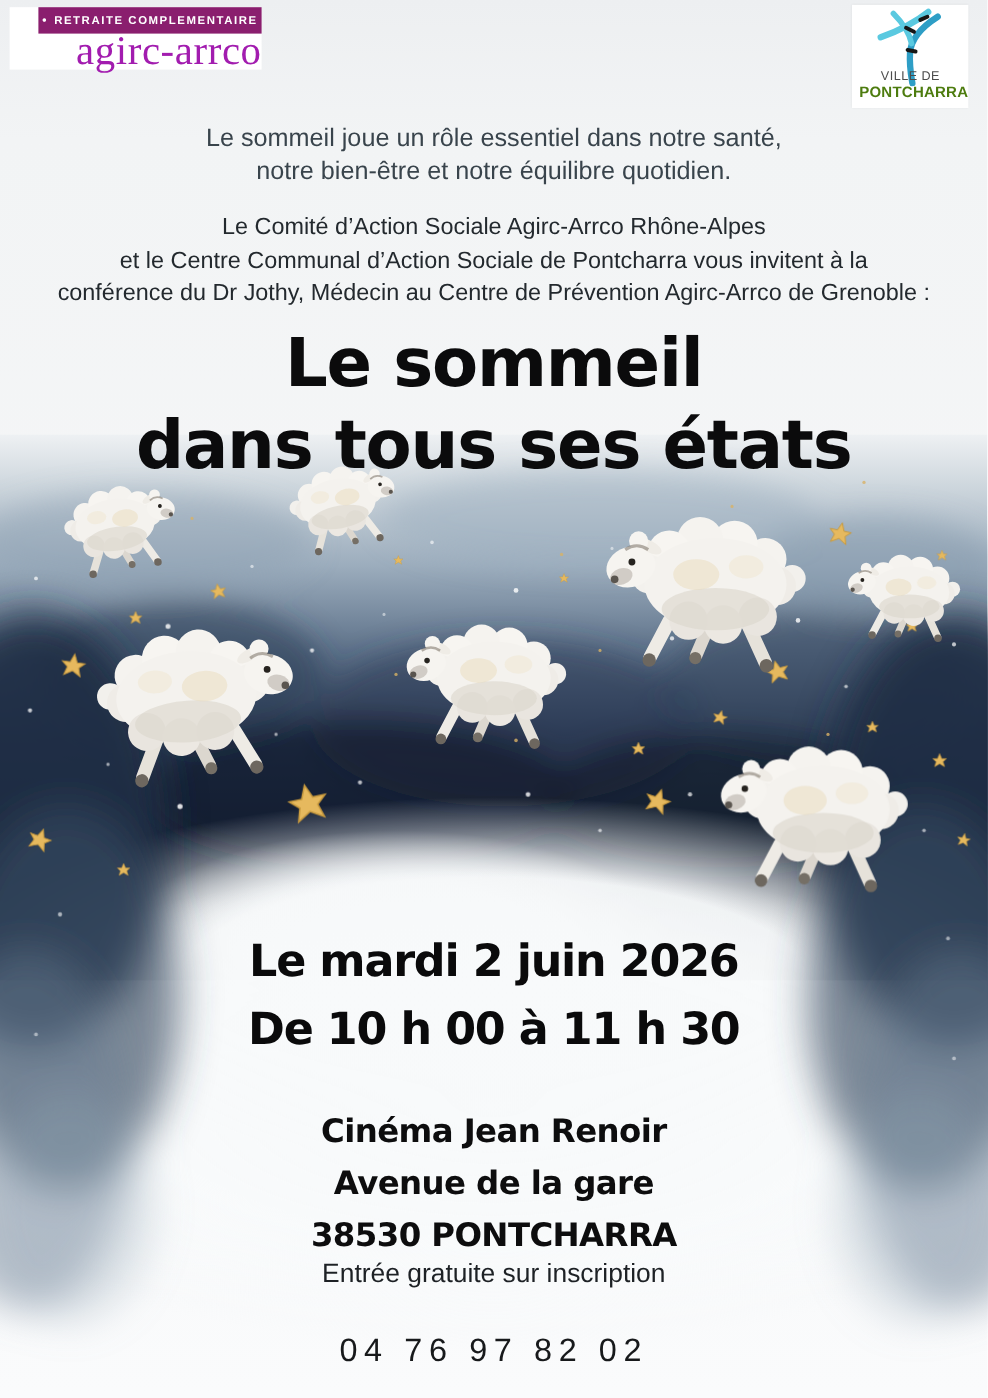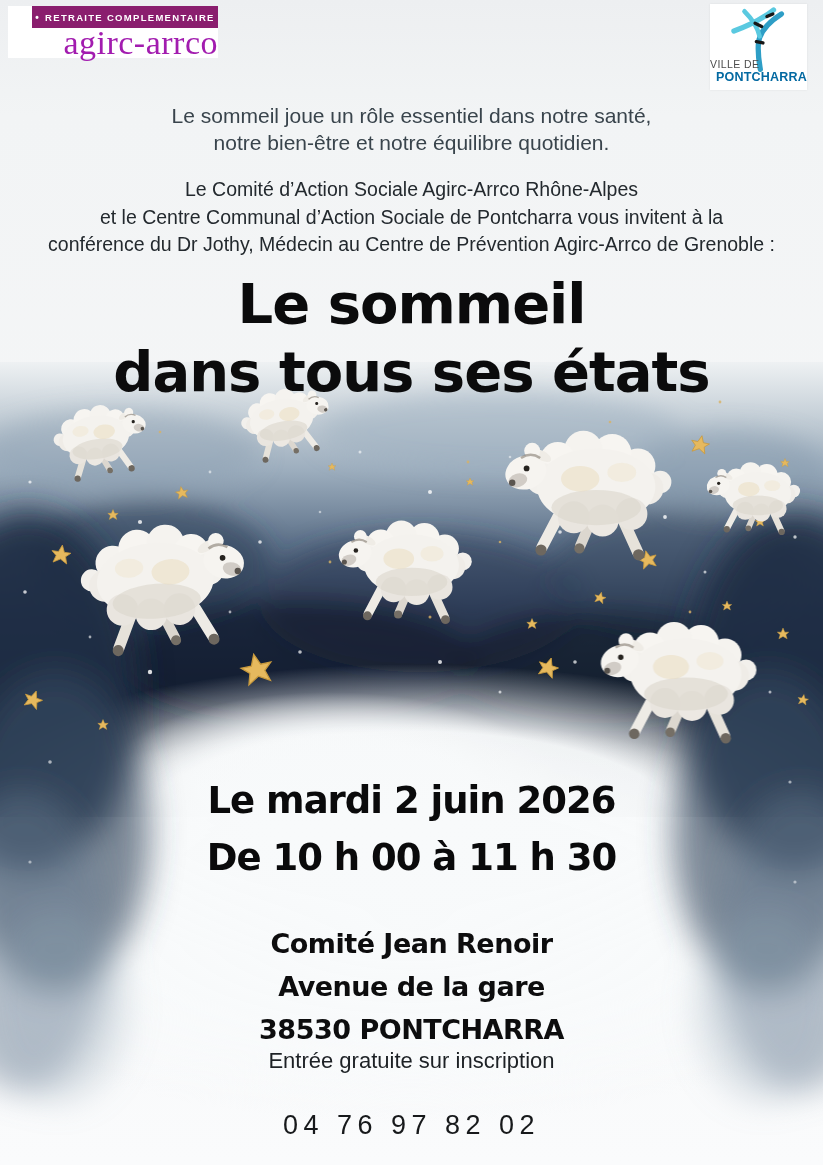--- a/index.html
+++ b/index.html
@@ -29,22 +29,22 @@
     text-align:right;
     font-family:"Liberation Serif",serif;
     font-size:34px;line-height:30px;color:#a21caf;letter-spacing:0.5px;
   }
   .ville-box{
     position:absolute;left:710px;top:4px;width:97px;height:86px;
     background:#ffffff;box-shadow:0 0 2px rgba(0,0,0,0.08);
     text-align:left;
   }
   .ville-tree{display:block;margin:2px auto 0 auto;}
-  .ville-line1{font-size:10.5px;color:#4c4c4c;margin:-14px 0 0 0;letter-spacing:0.4px;}
-  .ville-line2{font-size:12.5px;color:#0369a1;font-weight:bold;margin:0 0 0 6px;letter-spacing:0.2px;}
+  .ville-line1{font-size:10.5px;color:#4c4c4c;margin:-14px 0 0 24px;letter-spacing:0.4px;}
+  .ville-line2{font-size:12.5px;color:#4d7c0f;font-weight:bold;margin:0 0 0 6px;letter-spacing:0.2px;}
   
   .tcenter{position:absolute;left:0;width:100%;text-align:center;z-index:3;margin-top:40px;}
   .intro{top:62px;font-size:21px;line-height:27px;color:#39444c;}
   .invite{top:136px;font-size:19.5px;line-height:27.5px;color:#23292e;}
   .big-title{
     top:230px;
     font-family:"DejaVu Sans",sans-serif;
     font-weight:bold;font-size:56px;line-height:68px;letter-spacing:-1px;
     color:#0b0b0c;
   }
@@ -271,21 +271,21 @@
     <use href="#sheep" transform="translate(801,102) scale(-0.9,0.9)"></use>
     <use href="#sheep" transform="translate(758,263) scale(-1.5,1.5)"></use>
   </svg>
 
   <div class="tcenter date-block">
     <div>Le mardi 2 juin 2026</div>
     <div>De 10 h 00 à 11 h 30</div>
   </div>
 
   <div class="tcenter venue-block">
-    <div>Comité Jean Renoir</div>
+    <div>Cinéma Jean Renoir</div>
     <div>Avenue de la gare</div>
     <div>38530 PONTCHARRA</div>
   </div>
 
   <div class="tcenter note">Entrée gratuite sur inscription</div>
 
   <div class="tcenter footer-block">
     <div>04 76 97 82 02</div>
   </div>
 

